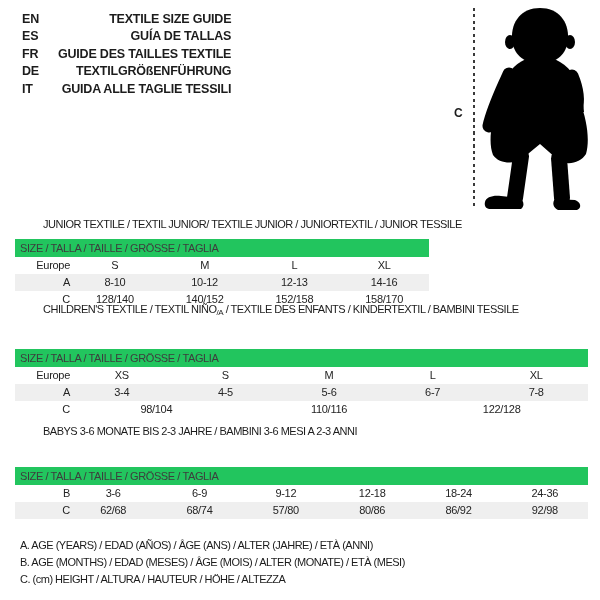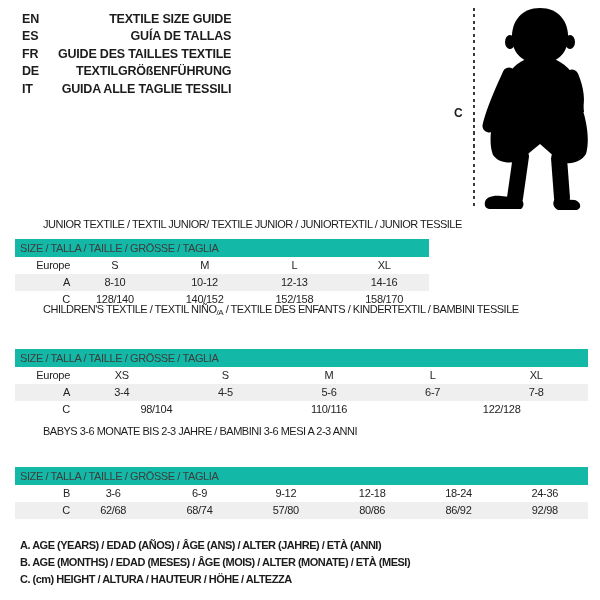--- a/index.html
+++ b/index.html
@@ -20,30 +20,30 @@
   .baby { position:absolute; left:479px; top:6px; }
   
   .tbl-title { position:absolute; left:15px; font-weight:normal; font-size:11px;
     letter-spacing:-0.5px; line-height:15.5px; white-space:nowrap;margin-left:28px; }
   .title-sub { font-size:8px; vertical-align:-2px; }
   
   .table { position:absolute; left:15px; }
   .t1 { top:239px; width:414px; }
   .t2 { top:349px; width:573px; }
   .t3 { top:467px; width:573px; }
-  .size-bar { height:18px; line-height:18px; background:#14b8a6; color:#3d3d3d;
+  .size-bar { height:18px; line-height:18px; background:#22c55e; color:#3d3d3d;
     font-size:11px; letter-spacing:-0.4px; padding-left:5px; box-sizing:border-box; }
   .trow { display:flex; height:17px; line-height:17px; font-size:11px;
     color:#242424; letter-spacing:-0.3px; }
   .trow.shaded { background:#efefef; }
   .tlabel { width:55px; padding-left:4px; box-sizing:border-box;text-align:right; }
   .tcell { flex:1; text-align:center; }
   
   .footnotes { position:absolute; left:20px; top:539px; }
-  .footnote { height:17.2px; font-weight:bold; font-size:11px; letter-spacing:-0.5px;
+  .footnote { height:17.2px; font-weight:normal; font-size:11px; letter-spacing:-0.5px;
     white-space:nowrap; }
 </style>
 </head>
 <body>
 
 <div class="page">
 
   <div class="langs">
     <div class="lang-row">
       <span class="lang-code">EN</span>

